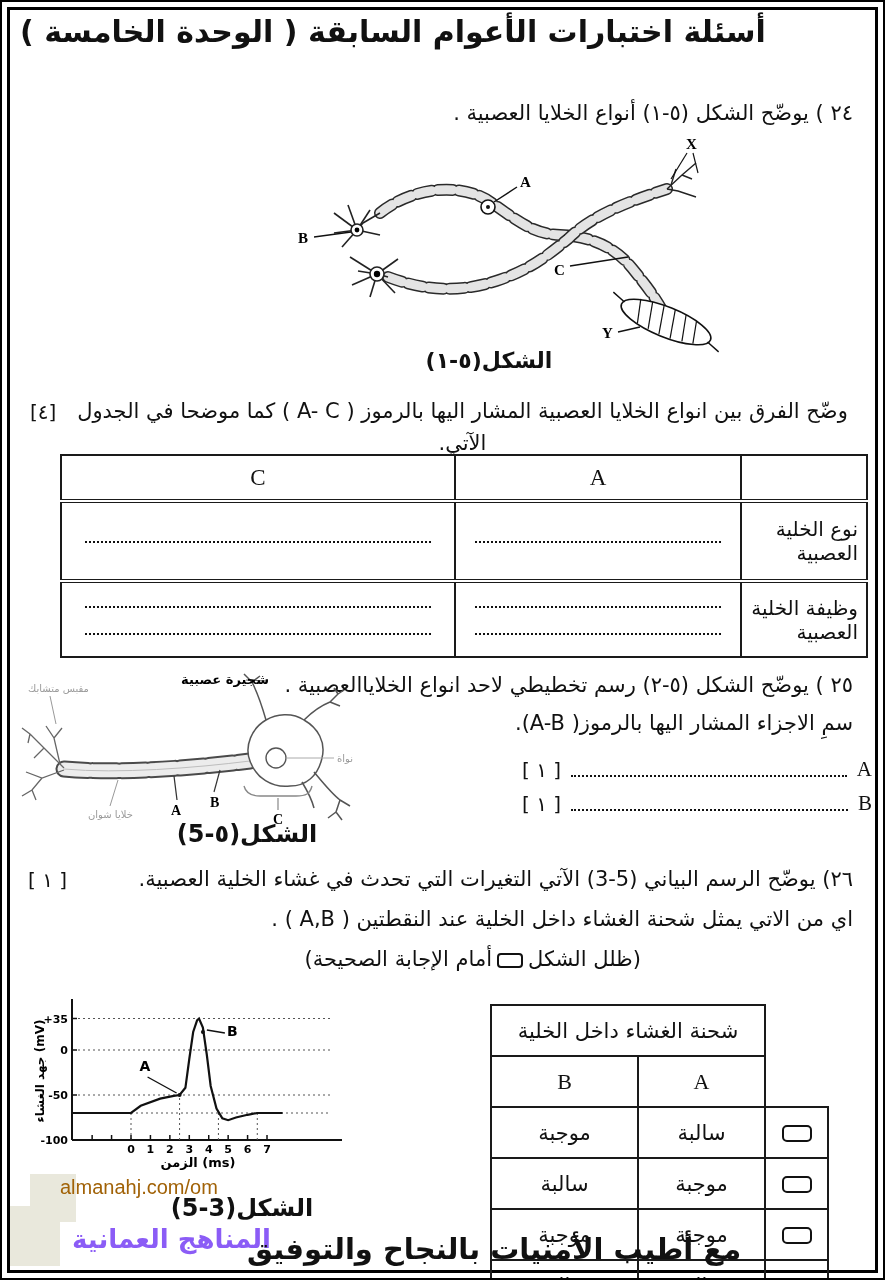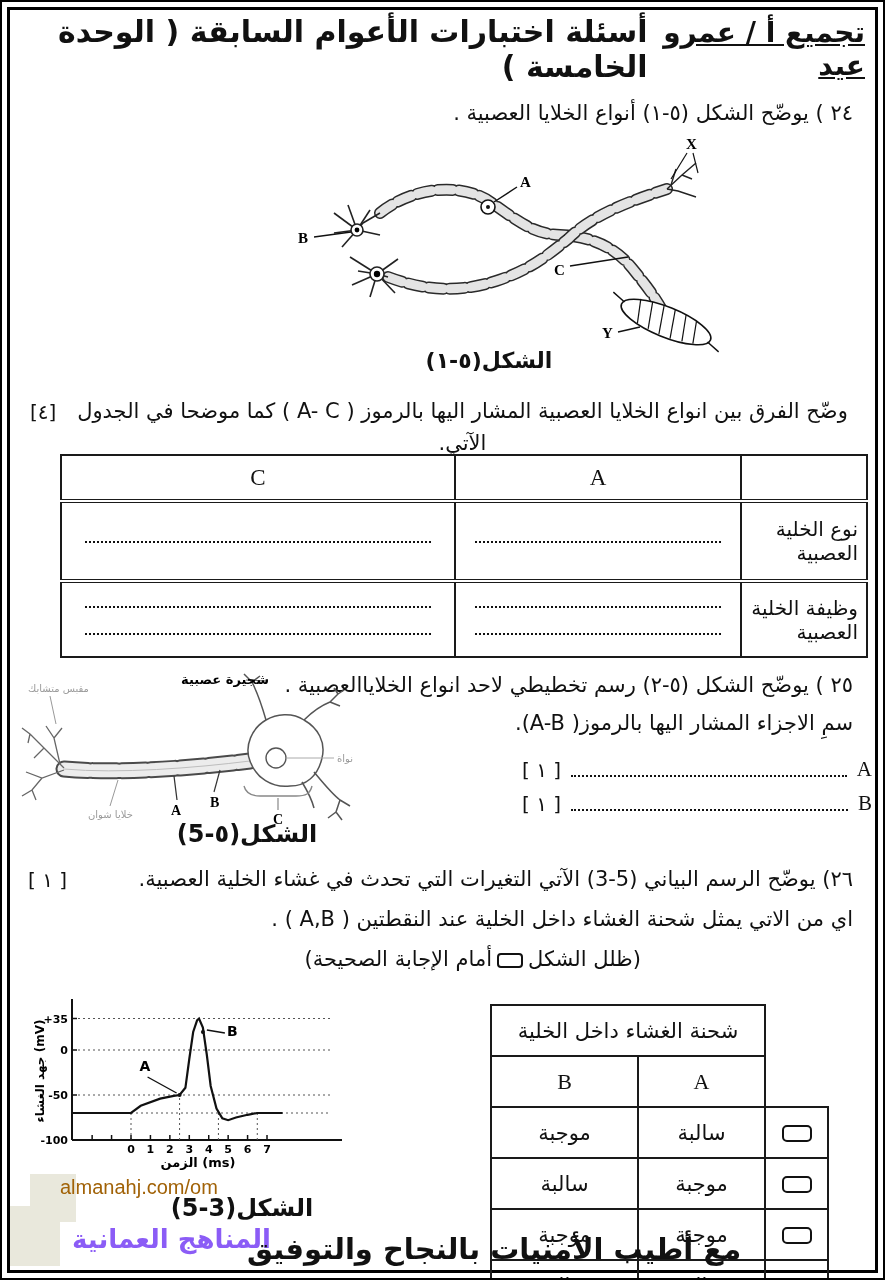--- a/index.html
+++ b/index.html
@@ -7,21 +7,21 @@
         font-family:"DejaVu Sans",sans-serif;color:#111;overflow:hidden;border:2px solid #000;box-sizing:border-box;}
   .frame{position:absolute;inset:5px;border:3px solid #000;pointer-events:none;}
   .abs{position:absolute;}
   .rtl{direction:rtl;unicode-bidi:plaintext;}
   .qtext{font-size:21px;line-height:1.5;text-align:center;}
   .serif{font-family:"Liberation Serif","DejaVu Serif",serif;}
   .caption{font-weight:bold;font-size:22px;text-align:center;}
   .marks{font-size:20px;font-family:"DejaVu Sans",sans-serif;}
   
   .hdr{position:absolute;top:12px;left:18px;right:18px;display:flex;flex-direction:row-reverse;
-       justify-content:space-between;align-items:center;}
+       justify-content:space-between;align-items:flex-end;}
   .hdr .r{font-size:30px;font-weight:900;letter-spacing:1px;}
   .hdr .l{font-size:28px;font-weight:900;text-decoration:underline;}
   
   table.t1{border-collapse:collapse;table-layout:fixed;width:806px;direction:rtl;}
   table.t1 td,table.t1 th{border:2px solid #1a1a1a;padding:0 8px;font-size:20px;vertical-align:middle;}
   table.t1 tr.dbl td{border-top:4px double #1a1a1a;}
   table.t1 .hl{font-size:23px;font-weight:normal;text-align:center;}
   .dotline{border-bottom:2px dotted #111;height:1px;width:92%;margin:0 auto;}
   
   .ansrow{display:flex;flex-direction:row-reverse;align-items:flex-end;gap:10px;height:34px;}
@@ -43,21 +43,20 @@
   .footer{position:absolute;left:245px;bottom:12px;font-size:29px;font-weight:900;direction:rtl;}
 </style>
 </head>
 <body>
 
 <div class="page">
   <div class="frame"></div>
 
   <div class="hdr rtl">
     <div class="r">أسئلة اختبارات الأعوام السابقة ( الوحدة الخامسة )</div>
-    <div class="l">تجميع أ / عمرو عيد</div>
   </div>
 
   <div class="abs qtext rtl" style="top:96px;right:30px;">٢٤ ) يوضّح الشكل (٥-١) أنواع الخلايا العصبية .</div>
 
   <svg class="abs" style="left:228px;top:133px;" width="512" height="232" viewBox="0 0 512 232">
 
     <path d="M150,78 C185,50 235,48 262,68 C290,88 305,99 330,100 C360,101 385,112 402,133 C415,149 426,163 433,177" fill="none" stroke="#333" stroke-width="1"></path>
     <path d="M158,142 C200,158 235,156 266,146 C300,135 318,120 338,104 C362,80 400,66 437,54" fill="none" stroke="#333" stroke-width="1"></path>
 
     <g>

